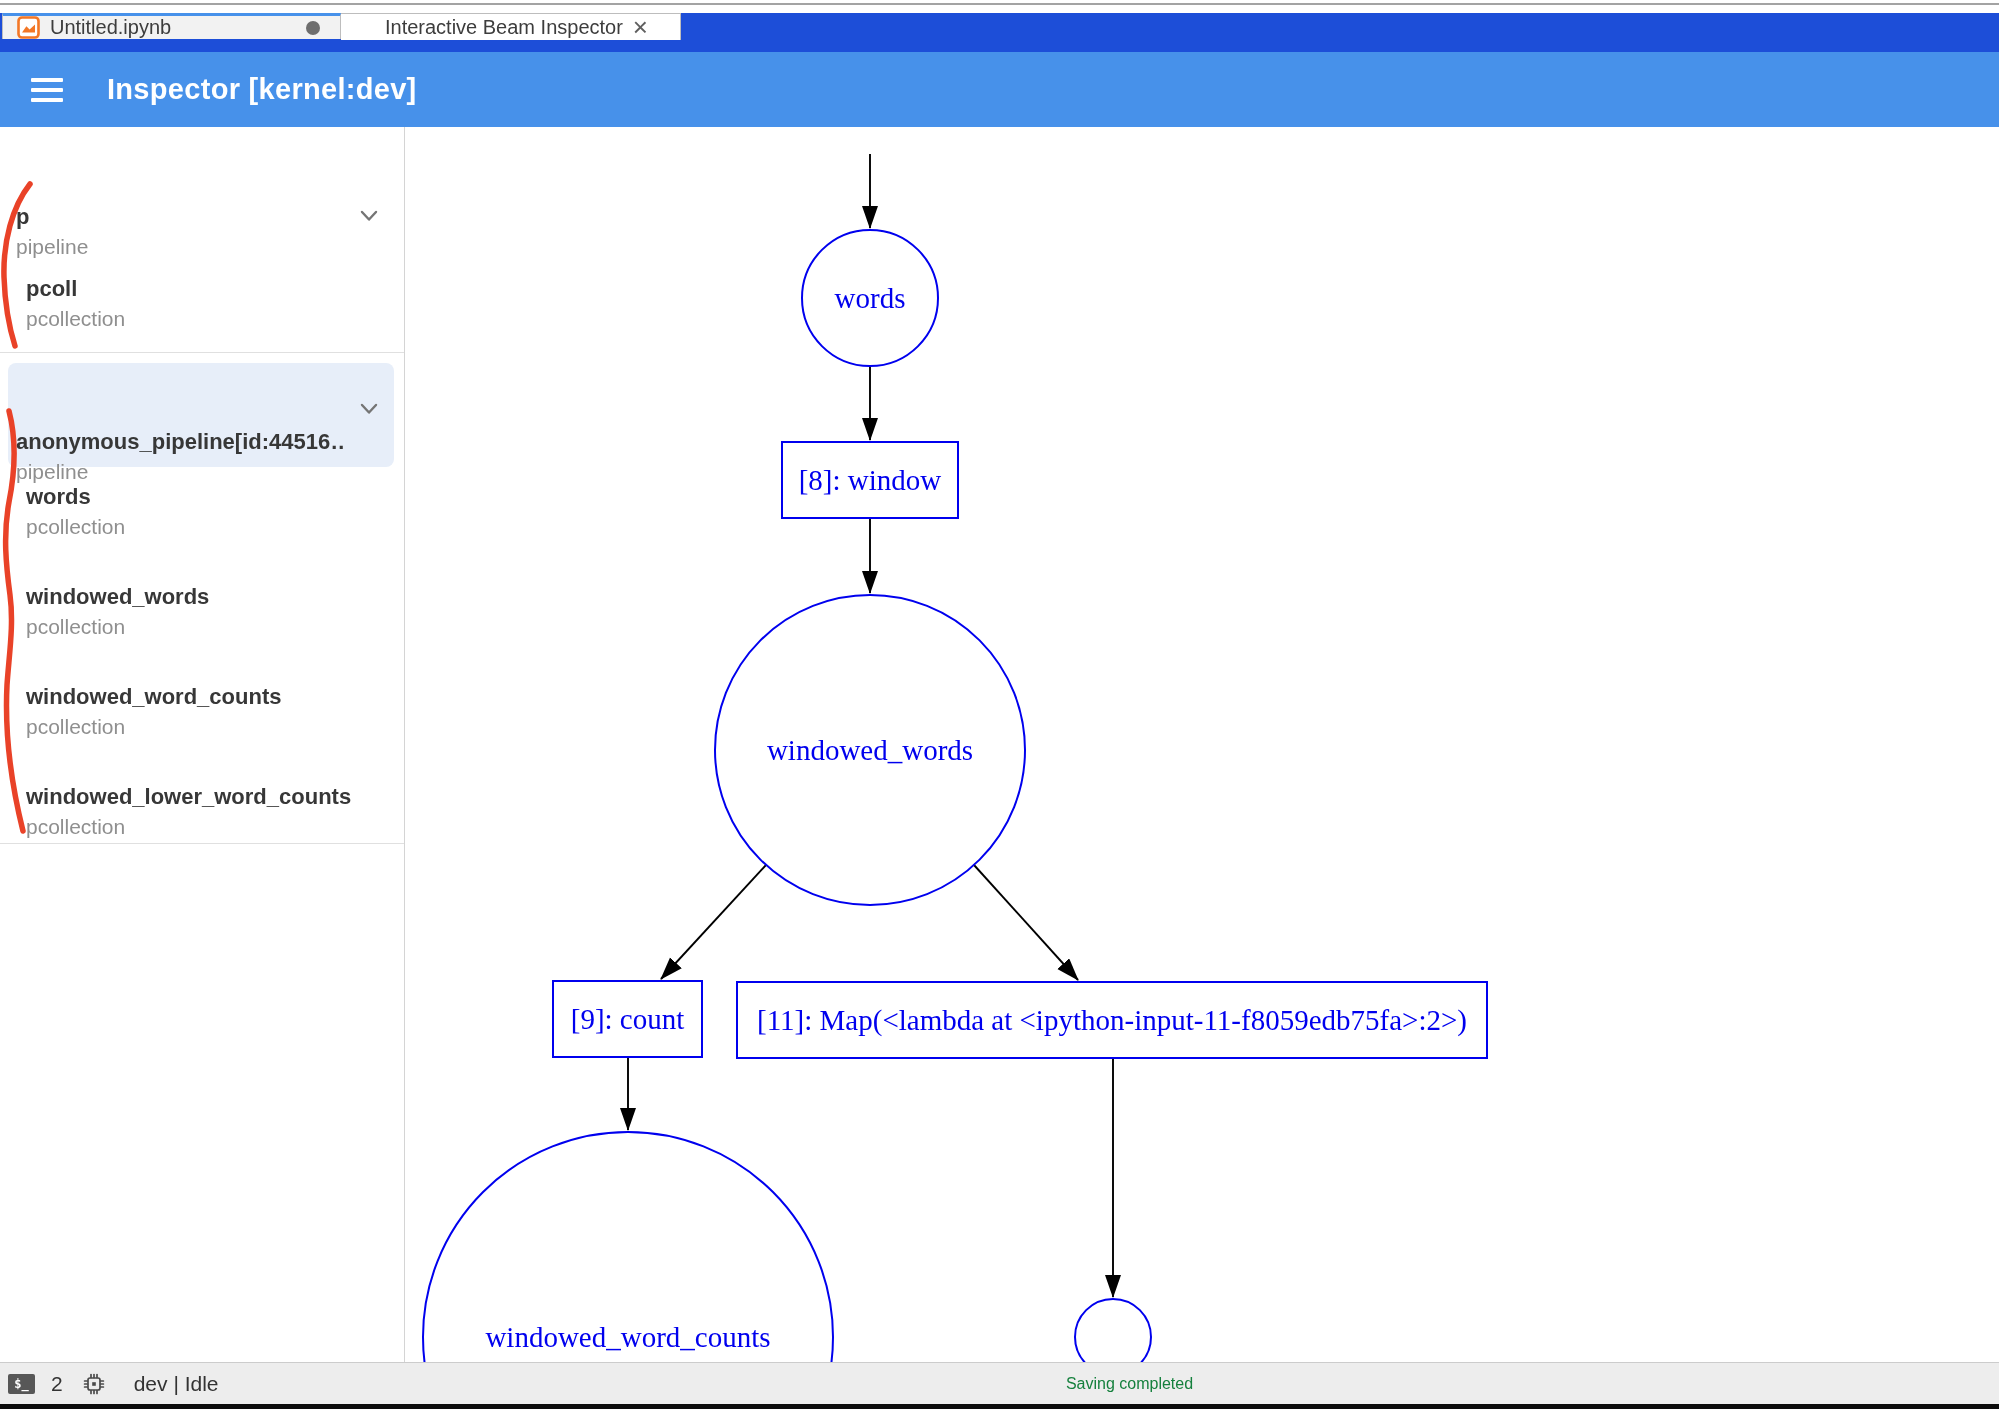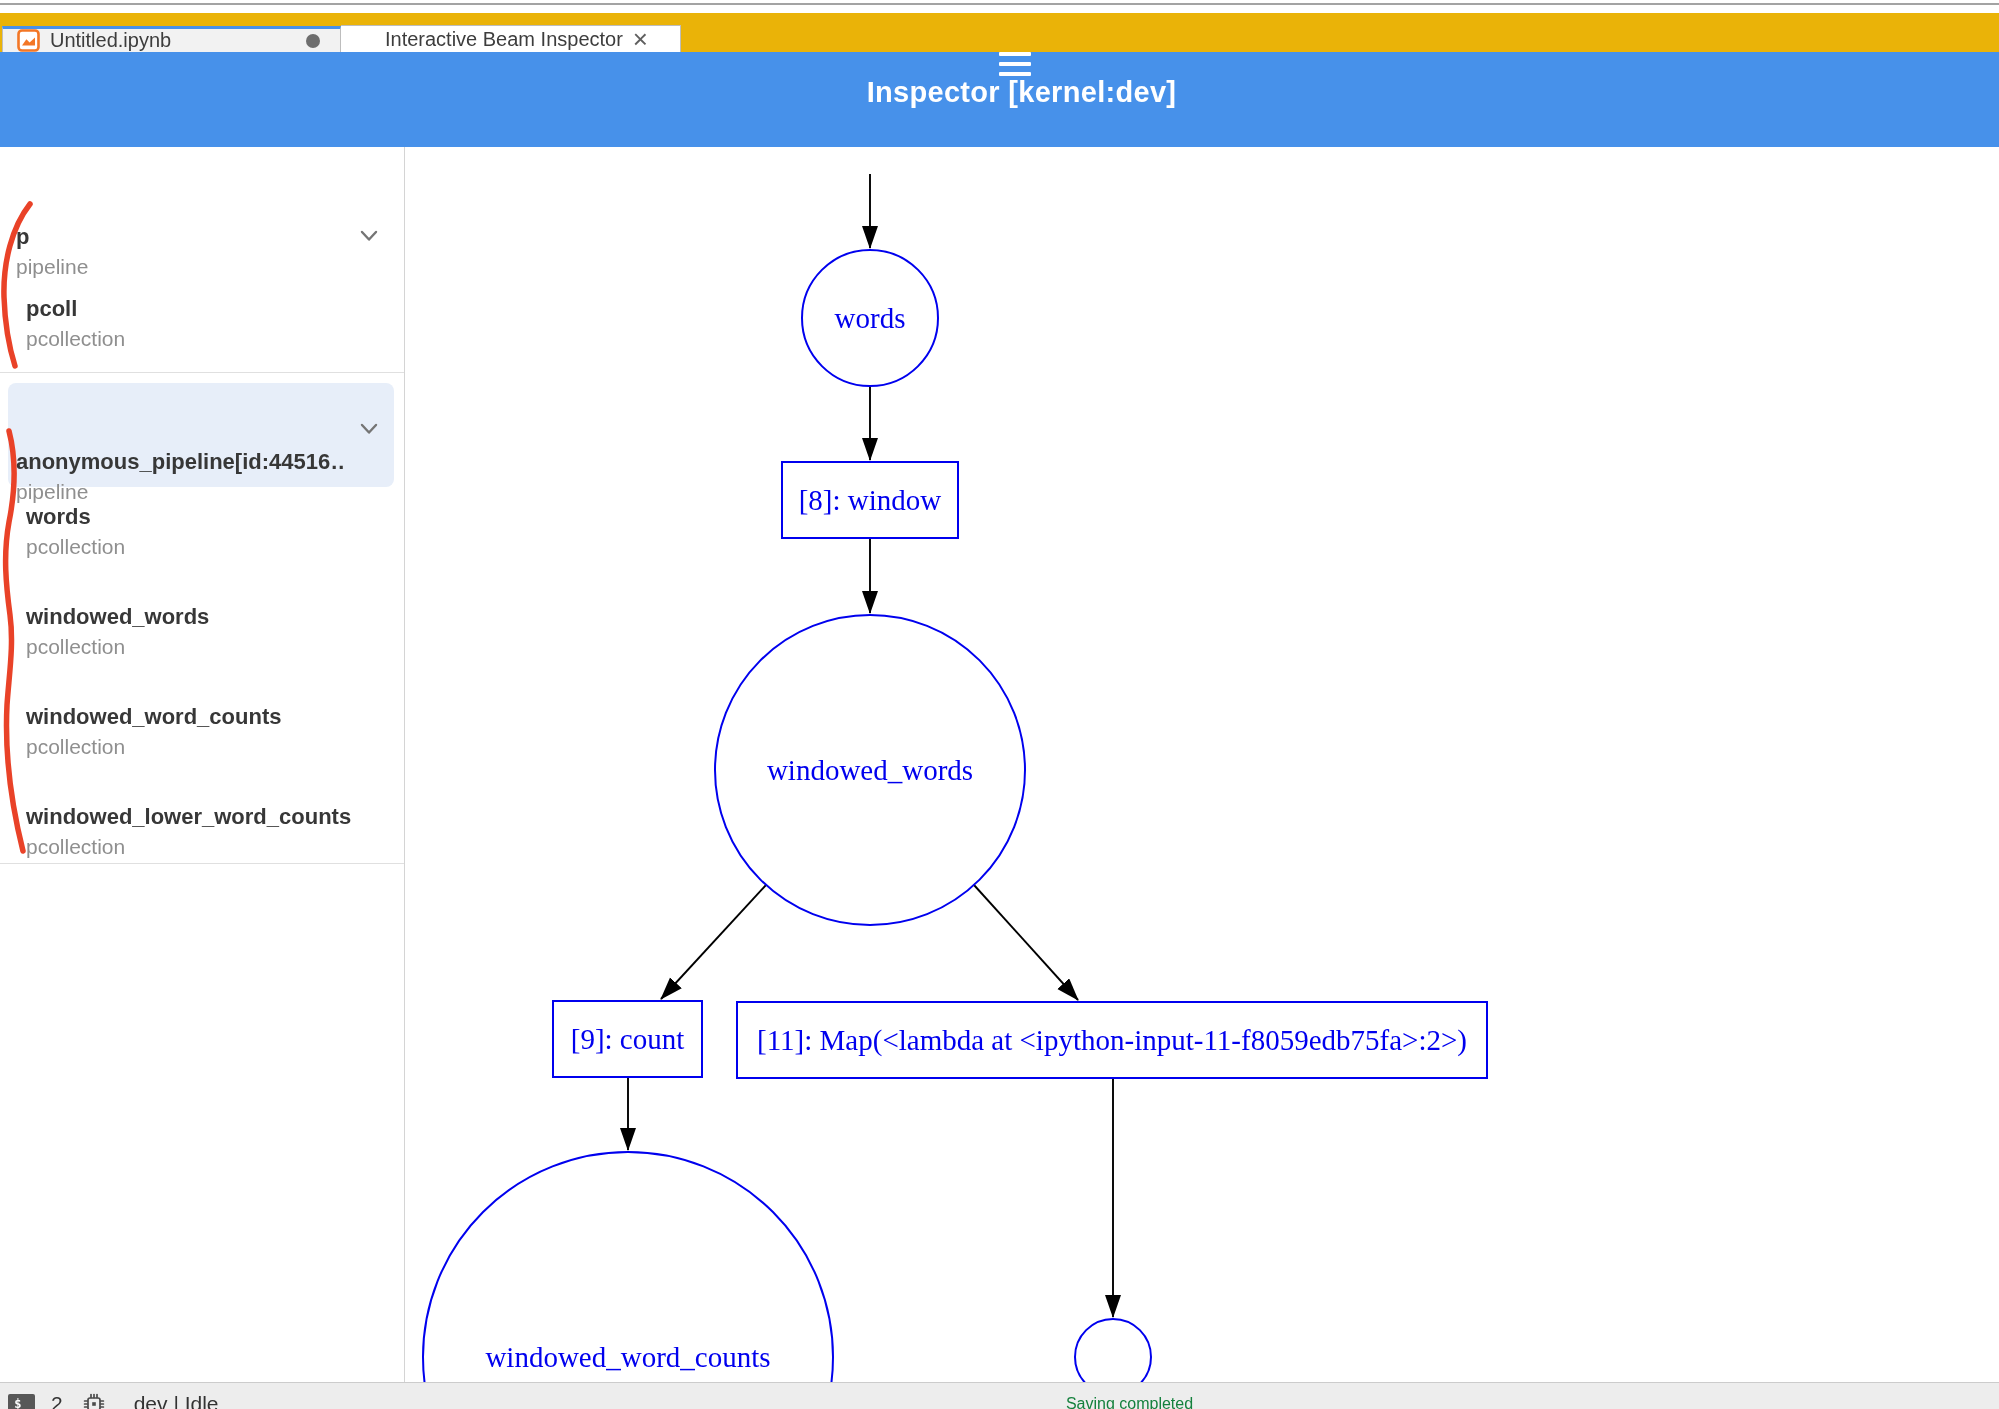--- a/index.html
+++ b/index.html
@@ -4,34 +4,34 @@
 <style>
   html,body{margin:0;padding:0;background:#fff;}
   .screen{position:relative;width:1999px;height:1409px;background:#fff;overflow:hidden;
           font-family:"Liberation Sans",sans-serif;-webkit-font-smoothing:antialiased;}
 
   
   .topstrip{height:13px;background:#fff;position:relative;}
   .topstrip::after{content:"";position:absolute;top:3px;left:0;right:0;height:2px;background:#a3a3a3;}
 
   
-  .tabbar{height:39px;background:#eab308;display:flex;align-items:flex-end;}
+  .tabbar{height:39px;background:#1d4ed8;display:flex;align-items:flex-start;}
   .tab{display:flex;align-items:center;box-sizing:border-box;position:relative;cursor:default;}
   .tab-inactive{margin-left:2px;width:339px;background:#f2f2f2;border-top:3px solid #3b86e8;
                 border-left:1px solid #bdbdbd;border-right:1px solid #bdbdbd;padding:0 12px 0 14px;}
   .tab-active{width:340px;background:#fff;border-top:1px solid #bdbdbd;border-right:1px solid #bdbdbd;
               justify-content:center;padding:0 10px;}
   .tab-label{font-size:20px;color:#3d3d3d;margin-left:10px;white-space:nowrap;}
   .tab-active .tab-label{margin-left:12px;}
   .dirty-dot{width:14px;height:14px;border-radius:50%;background:#6e6e6e;margin-left:auto;margin-right:8px;}
   .close-x{font-size:26px;color:#5f5f5f;font-weight:300;margin-left:10px;line-height:1;}
   .nb-icon{display:inline-flex;width:23px;height:23px;flex:0 0 23px;}
 
   
-  .appbar{height:95px;display:flex;align-items:center;flex-direction:column;}
+  .appbar{height:75px;display:flex;align-items:center;}
   .hamburger{width:32px;display:flex;flex-direction:column;gap:6px;margin-left:31px;cursor:pointer;}
   .hamburger i{display:block;height:4px;background:#fff;border-radius:1px;}
   .appbar-title{color:#fff;font-size:29px;font-weight:700;letter-spacing:.3px;margin-left:44px;white-space:nowrap;}
 
   
   .bodyarea{display:flex;height:1235px;}
   .sidebar{position:relative;flex:0 0 405px;width:405px;border-right:1px solid #d4d4d4;box-sizing:border-box;background:#fff;}
   .panel-bottom-border{position:absolute;left:0;right:0;top:716px;height:1px;background:#e0e0e0;}
   .side-divider{position:absolute;left:0;right:0;top:225px;height:1px;background:#e0e0e0;}
   .side-row{position:absolute;left:0;right:0;z-index:2;cursor:pointer;}

